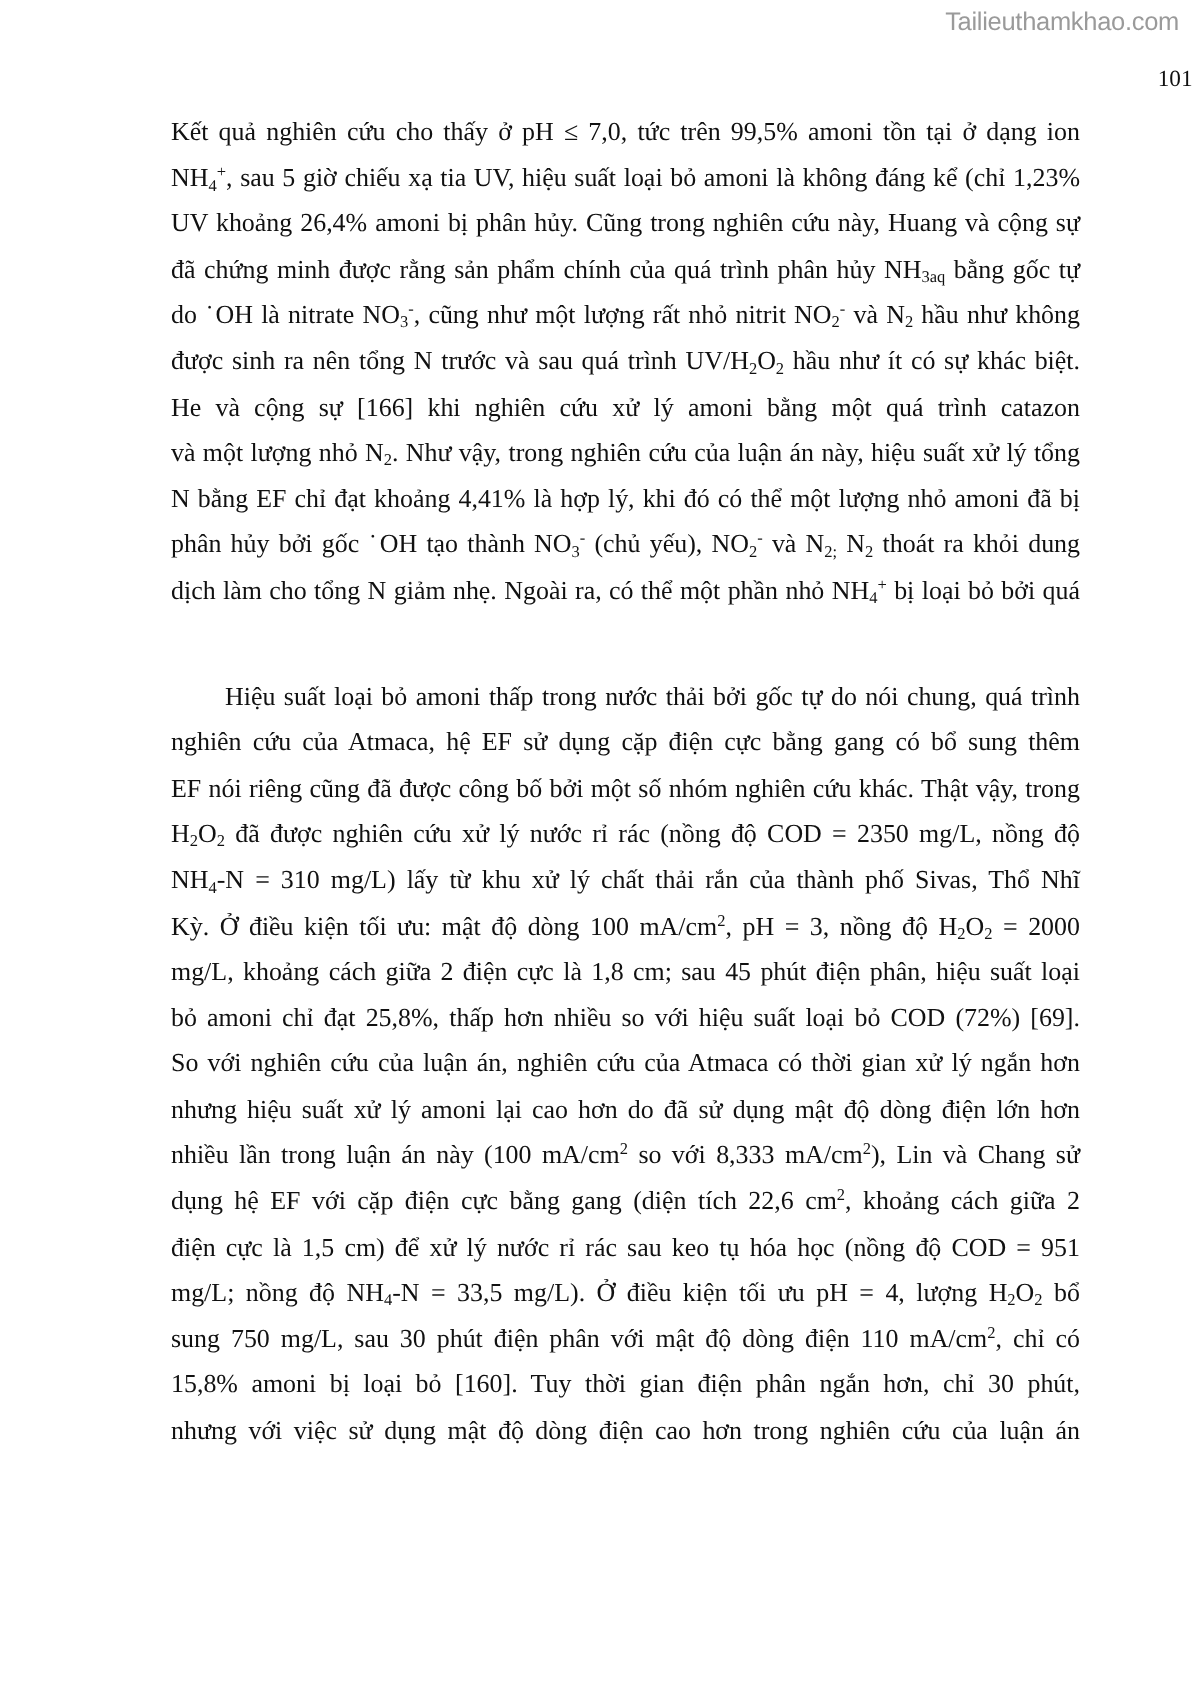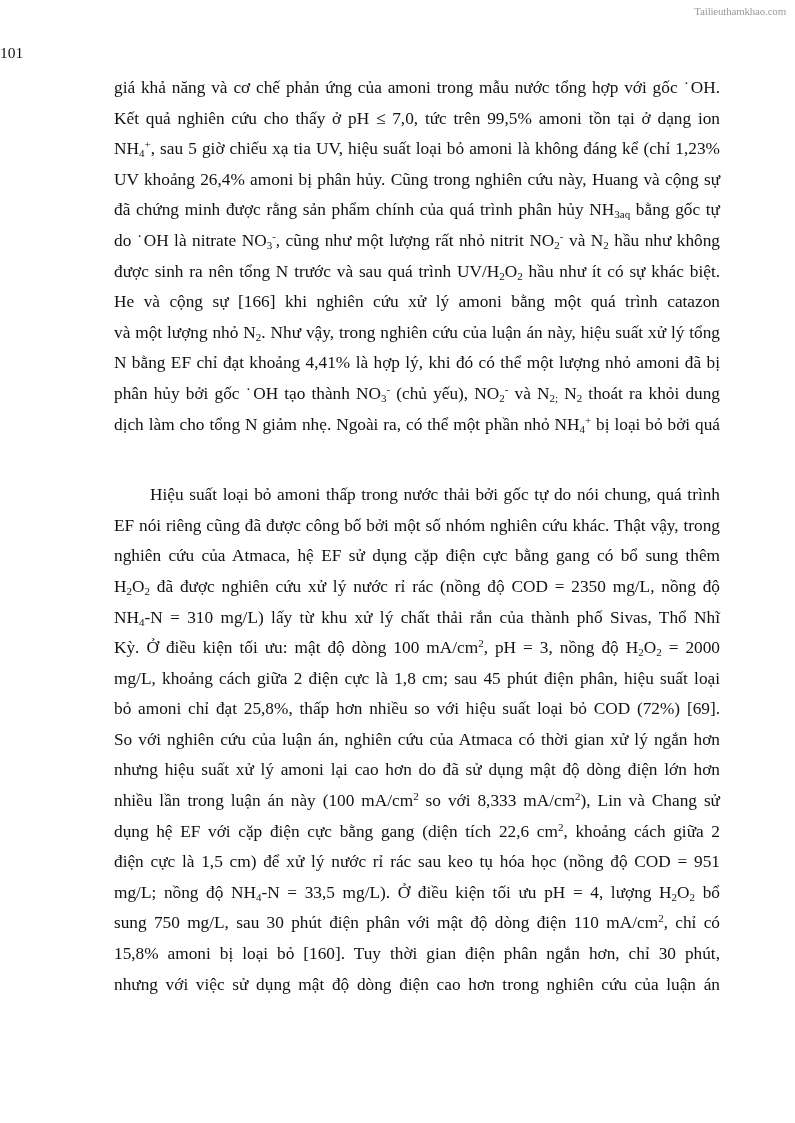--- a/index.html
+++ b/index.html
@@ -12,31 +12,31 @@
     height: 1123px;
     position: relative;
     overflow: hidden;
     font-family: "Liberation Serif", "DejaVu Serif", serif;
     color: #111111;
   }
   .watermark {
     position: absolute;
     top: 5px;
     right: 9px;
-    font-family: Liberation Serif, serif;
-    font-size: 11px;
+    font-family: Liberation Sans, sans-serif;
+    font-size: 17px;
     color: #9a9a9a;
     letter-spacing: -0.2px;
   }
   .page-number {
     position: absolute;
     top: 44px;
     left: 0;
     width: 795px;
-    text-align: left;
+    text-align: right;
     font-size: 15.5px;
   }
   .body-text {
     position: absolute;
     top: 73px;
     left: 114px;
     width: 606px;
     font-size: 17.3px;
     line-height: 30.6px;
   }
@@ -60,35 +60,34 @@
   }
   sub { vertical-align: -3px; }
   sup { vertical-align: 6px; }
 </style>
 </head>
 <body>
 
 <div class="watermark">Tailieuthamkhao.com</div>
 <div class="page-number">101</div>
 <div class="body-text" id="body-text">
-    <div class="line"><span>giá khả năng và cơ chế phản ứng của amoni trong mẫu nước tổng hợp với gốc ˙OH.</span></div>
     <div class="line"><span>Kết quả nghiên cứu cho thấy ở pH ≤ 7,0, tức trên 99,5% amoni tồn tại ở dạng ion</span></div>
     <div class="line"><span>NH</span><sub>4</sub><sup>+</sup><span>, sau 5 giờ chiếu xạ tia UV, hiệu suất loại bỏ amoni là không đáng kể (chỉ 1,23%</span></div>
     <div class="line"><span>UV khoảng 26,4% amoni bị phân hủy. Cũng trong nghiên cứu này, Huang và cộng sự</span></div>
     <div class="line"><span>đã chứng minh được rằng sản phẩm chính của quá trình phân hủy NH</span><sub>3aq</sub><span> bằng gốc tự</span></div>
     <div class="line"><span>do ˙OH là nitrate NO</span><sub>3</sub><sup>-</sup><span>, cũng như một lượng rất nhỏ nitrit NO</span><sub>2</sub><sup>-</sup><span> và N</span><sub>2</sub><span> hầu như không</span></div>
     <div class="line"><span>được sinh ra nên tổng N trước và sau quá trình UV/H</span><sub>2</sub><span>O</span><sub>2</sub><span> hầu như ít có sự khác biệt.</span></div>
     <div class="line"><span>He và cộng sự [166] khi nghiên cứu xử lý amoni bằng một quá trình catazon</span></div>
     <div class="line"><span>và một lượng nhỏ N</span><sub>2</sub><span>. Như vậy, trong nghiên cứu của luận án này, hiệu suất xử lý tổng</span></div>
     <div class="line"><span>N bằng EF chỉ đạt khoảng 4,41% là hợp lý, khi đó có thể một lượng nhỏ amoni đã bị</span></div>
     <div class="line"><span>phân hủy bởi gốc ˙OH tạo thành NO</span><sub>3</sub><sup>-</sup><span> (chủ yếu), NO</span><sub>2</sub><sup>-</sup><span> và N</span><sub>2;</sub><span> N</span><sub>2</sub><span> thoát ra khỏi dung</span></div>
     <div class="line"><span>dịch làm cho tổng N giảm nhẹ. Ngoài ra, có thể một phần nhỏ NH</span><sub>4</sub><sup>+</sup><span> bị loại bỏ bởi quá</span></div>
     <div class="line indent"><span>Hiệu suất loại bỏ amoni thấp trong nước thải bởi gốc tự do nói chung, quá trình</span></div>
+    <div class="line"><span>nghiên cứu của Atmaca, hệ EF sử dụng cặp điện cực bằng gang có bổ sung thêm</span></div>
     <div class="line"><span>EF nói riêng cũng đã được công bố bởi một số nhóm nghiên cứu khác. Thật vậy, trong</span></div>
-    <div class="line"><span>nghiên cứu của Atmaca, hệ EF sử dụng cặp điện cực bằng gang có bổ sung thêm</span></div>
     <div class="line"><span>H</span><sub>2</sub><span>O</span><sub>2</sub><span> đã được nghiên cứu xử lý nước rỉ rác (nồng độ COD = 2350 mg/L, nồng độ</span></div>
     <div class="line"><span>NH</span><sub>4</sub><span>-N = 310 mg/L) lấy từ khu xử lý chất thải rắn của thành phố Sivas, Thổ Nhĩ</span></div>
     <div class="line"><span>Kỳ. Ở điều kiện tối ưu: mật độ dòng 100 mA/cm</span><sup>2</sup><span>, pH = 3, nồng độ H</span><sub>2</sub><span>O</span><sub>2</sub><span> = 2000</span></div>
     <div class="line"><span>mg/L, khoảng cách giữa 2 điện cực là 1,8 cm; sau 45 phút điện phân, hiệu suất loại</span></div>
     <div class="line"><span>bỏ amoni chỉ đạt 25,8%, thấp hơn nhiều so với hiệu suất loại bỏ COD (72%) [69].</span></div>
     <div class="line"><span>So với nghiên cứu của luận án, nghiên cứu của Atmaca có thời gian xử lý ngắn hơn</span></div>
     <div class="line"><span>nhưng hiệu suất xử lý amoni lại cao hơn do đã sử dụng mật độ dòng điện lớn hơn</span></div>
     <div class="line"><span>nhiều lần trong luận án này (100 mA/cm</span><sup>2</sup><span> so với 8,333 mA/cm</span><sup>2</sup><span>), Lin và Chang sử</span></div>
     <div class="line"><span>dụng hệ EF với cặp điện cực bằng gang (diện tích 22,6 cm</span><sup>2</sup><span>, khoảng cách giữa 2</span></div>
     <div class="line"><span>điện cực là 1,5 cm) để xử lý nước rỉ rác sau keo tụ hóa học (nồng độ COD = 951</span></div>

